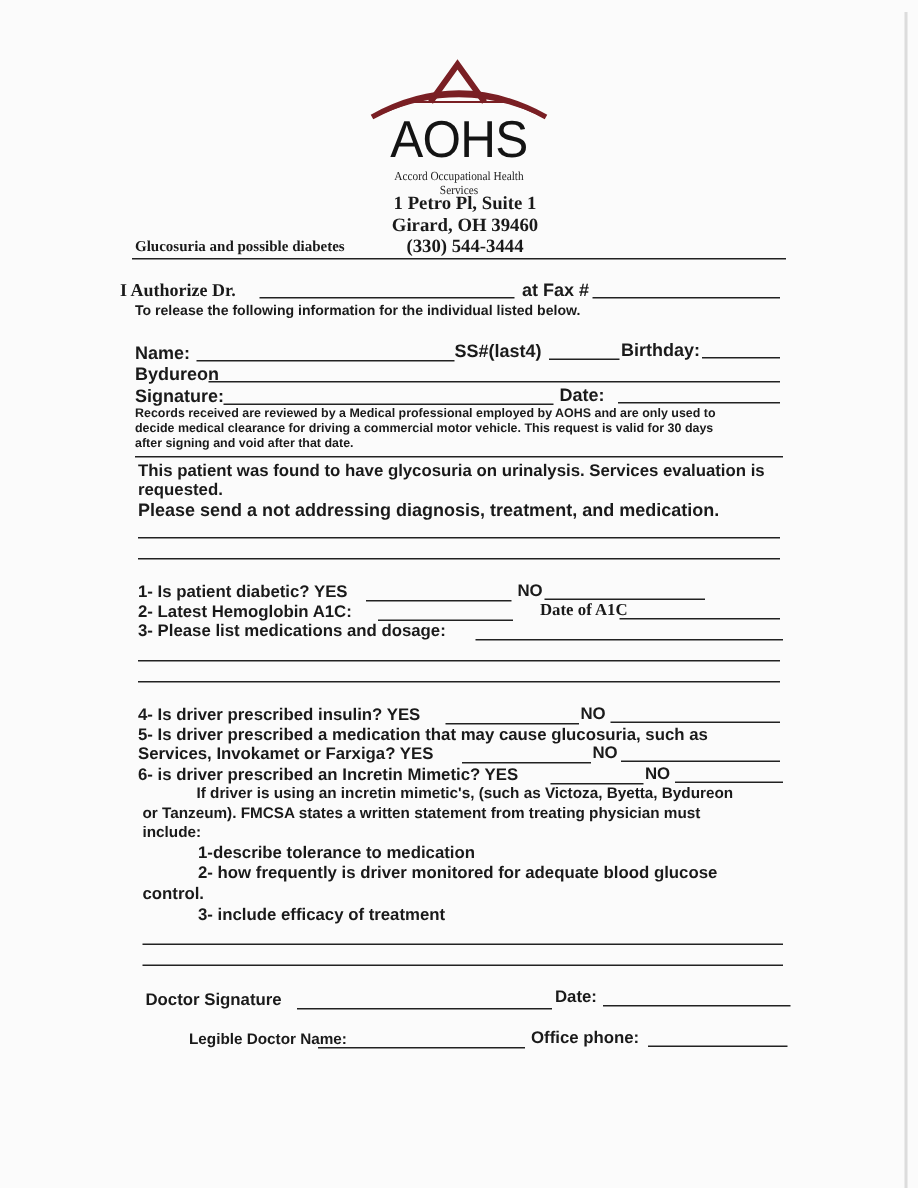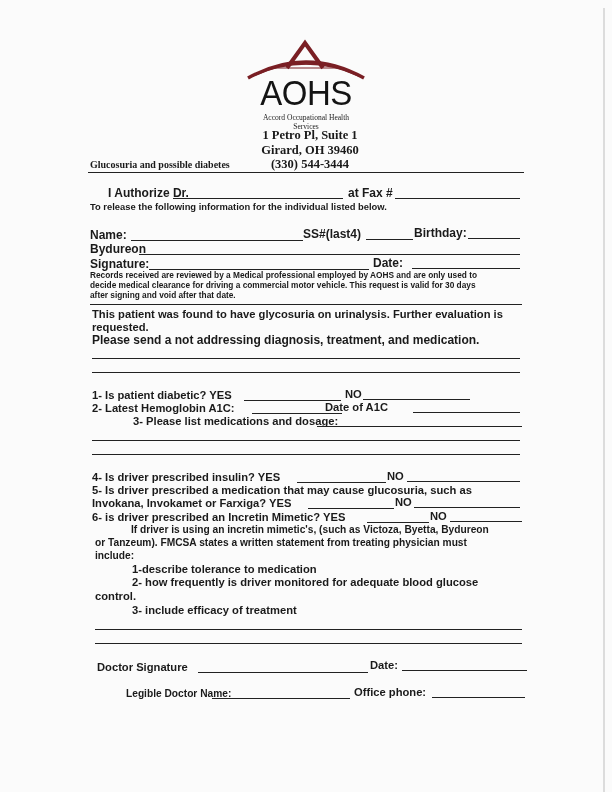--- a/index.html
+++ b/index.html
@@ -53,21 +53,21 @@
   <div class="logo-text">AOHS</div>
   <div class="logo-sub">Accord Occupational Health Services</div>
 </div>
 
 <div class="abs serif addr" style="top:128px;">1 Petro Pl, Suite 1</div>
 <div class="abs serif addr" style="top:143px;">Girard, OH 39460</div>
 <div class="abs serif addr" style="top:157px;">(330) 544-3444</div>
 <div class="abs serif" style="left:90px; top:159px; font-size:10px;">Glucosuria and possible diabetes</div>
 <div class="line" style="left:88px; top:172px; width:436px; border-top-width:1.4px;"></div>
 
-<div class="abs b f12" style="left:108px; top:186px;">I Authorize Dr.</div>
+<div class="abs b f12" style="left:80px; top:186px;font-family:Liberation Serif, serif;">I Authorize Dr.</div>
 <div class="line" style="left:173px; top:198px; width:170px;"></div>
 <div class="abs b f12" style="left:348px; top:186px;">at Fax #</div>
 <div class="line" style="left:395px; top:198px; width:125px;"></div>
 <div class="abs b" style="left:90px; top:201px; font-size:9.4px;">To release the following information for the individual listed below.</div>
 
 <div class="abs b f12" style="left:90px; top:228px;">Name:</div>
 <div class="line" style="left:131px; top:240px; width:172px;"></div>
 <div class="abs b f12" style="left:303px; top:227px;">SS#(last4)</div>
 <div class="line" style="left:366px; top:239px; width:47px;"></div>
 <div class="abs b f12" style="left:414px; top:226px;">Birthday:</div>
@@ -79,48 +79,48 @@
 <div class="abs b f12" style="left:90px; top:257px;">Signature:</div>
 <div class="line" style="left:149px; top:269px; width:220px;"></div>
 <div class="abs b f12" style="left:373px; top:256px;">Date:</div>
 <div class="line" style="left:412px; top:268px; width:108px;"></div>
 
 <div class="abs b f8" style="left:90px; top:270px;">Records received are reviewed by a Medical professional employed by AOHS and are only used to</div>
 <div class="abs b f8" style="left:90px; top:280px;">decide medical clearance for driving a commercial motor vehicle. This request is valid for 30 days</div>
 <div class="abs b f8" style="left:90px; top:290px;">after signing and void after that date.</div>
 <div class="line" style="left:90px; top:304px; width:432px;"></div>
 
-<div class="abs b f11" style="left:92px; top:308px;">This patient was found to have glycosuria on urinalysis. Further evaluation is</div>
+<div class="abs b f11" style="left:92px; top:308px;">This patient was found to have glycosuria on urinalysis. Services evaluation is</div>
 <div class="abs b f11" style="left:92px; top:321px;">requested.</div>
 <div class="abs b f12" style="left:92px; top:333px;">Please send a not addressing diagnosis, treatment, and medication.</div>
 <div class="line" style="left:92px; top:358px; width:428px;"></div>
 <div class="line" style="left:92px; top:372px; width:428px;"></div>
 
 <div class="abs b f11" style="left:92px; top:389px;">1- Is patient diabetic? YES</div>
 <div class="line" style="left:244px; top:400px; width:97px;"></div>
 <div class="abs b f11" style="left:345px; top:388px;">NO</div>
 <div class="line" style="left:363px; top:399px; width:107px;"></div>
 
 <div class="abs b f11" style="left:92px; top:402px;">2- Latest Hemoglobin A1C:</div>
 <div class="line" style="left:252px; top:413px; width:90px;"></div>
-<div class="abs b f11" style="left:325px; top:401px;">Date of A1C</div>
+<div class="abs b f11" style="left:360px; top:401px;font-family:Liberation Serif, serif;">Date of A1C</div>
 <div class="line" style="left:413px; top:412px; width:107px;"></div>
 
-<div class="abs b f11" style="left:92px; top:415px;margin-left:41px;">3- Please list medications and dosage:</div>
+<div class="abs b f11" style="left:92px; top:415px;">3- Please list medications and dosage:</div>
 <div class="line" style="left:317px; top:426px; width:205px;"></div>
 <div class="line" style="left:92px; top:440px; width:428px;"></div>
 <div class="line" style="left:92px; top:454px; width:428px;"></div>
 
 <div class="abs b f11" style="left:92px; top:471px;">4- Is driver prescribed insulin? YES</div>
 <div class="line" style="left:297px; top:482px; width:89px;"></div>
 <div class="abs b f11" style="left:387px; top:470px;">NO</div>
 <div class="line" style="left:407px; top:481px; width:113px;"></div>
 
 <div class="abs b f11" style="left:92px; top:484px;">5- Is driver prescribed a medication that may cause glucosuria, such as</div>
-<div class="abs b f11" style="left:92px; top:497px;">Invokana, Invokamet or Farxiga? YES</div>
+<div class="abs b f11" style="left:92px; top:497px;">Services, Invokamet or Farxiga? YES</div>
 <div class="line" style="left:308px; top:508px; width:86px;"></div>
 <div class="abs b f11" style="left:395px; top:496px;">NO</div>
 <div class="line" style="left:414px; top:507px; width:106px;"></div>
 
 <div class="abs b f11" style="left:92px; top:511px;">6- is driver prescribed an Incretin Mimetic? YES</div>
 <div class="line" style="left:367px; top:522px; width:62px;"></div>
 <div class="abs b f11" style="left:430px; top:510px;">NO</div>
 <div class="line" style="left:450px; top:521px; width:72px;"></div>
 
 <div class="abs b f10" style="left:131px; top:524px;text-align:right;">If driver is using an incretin mimetic's, (such as Victoza, Byetta, Bydureon</div>

